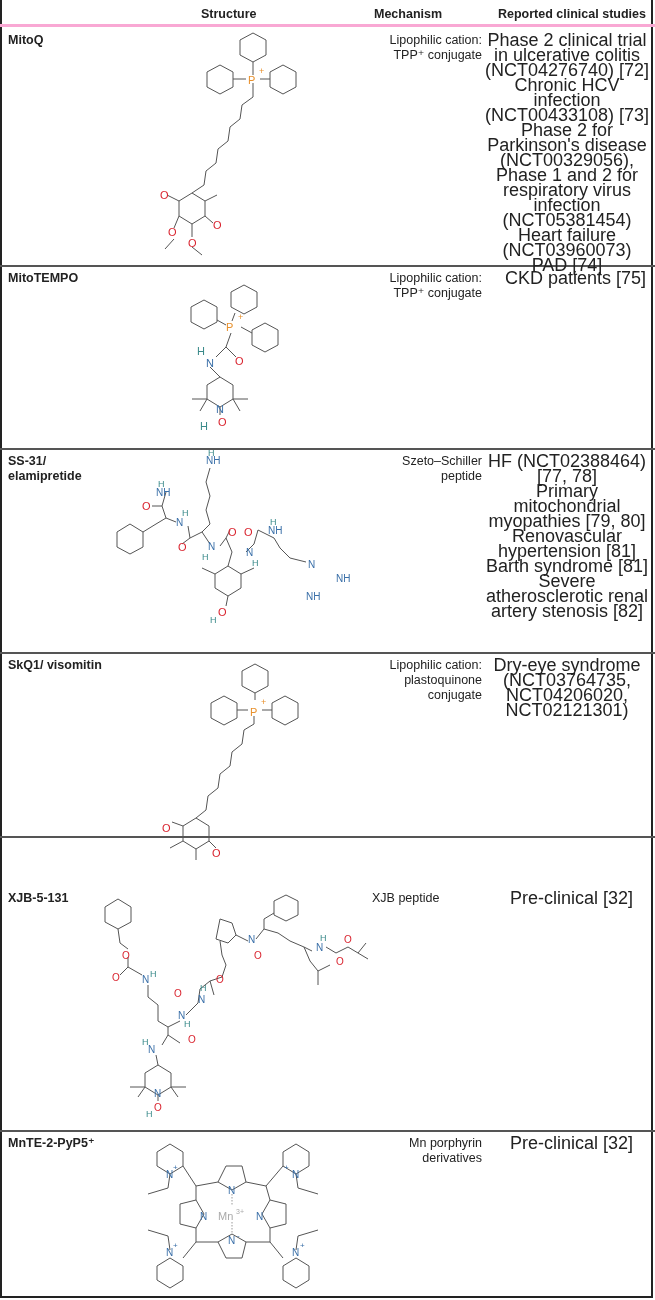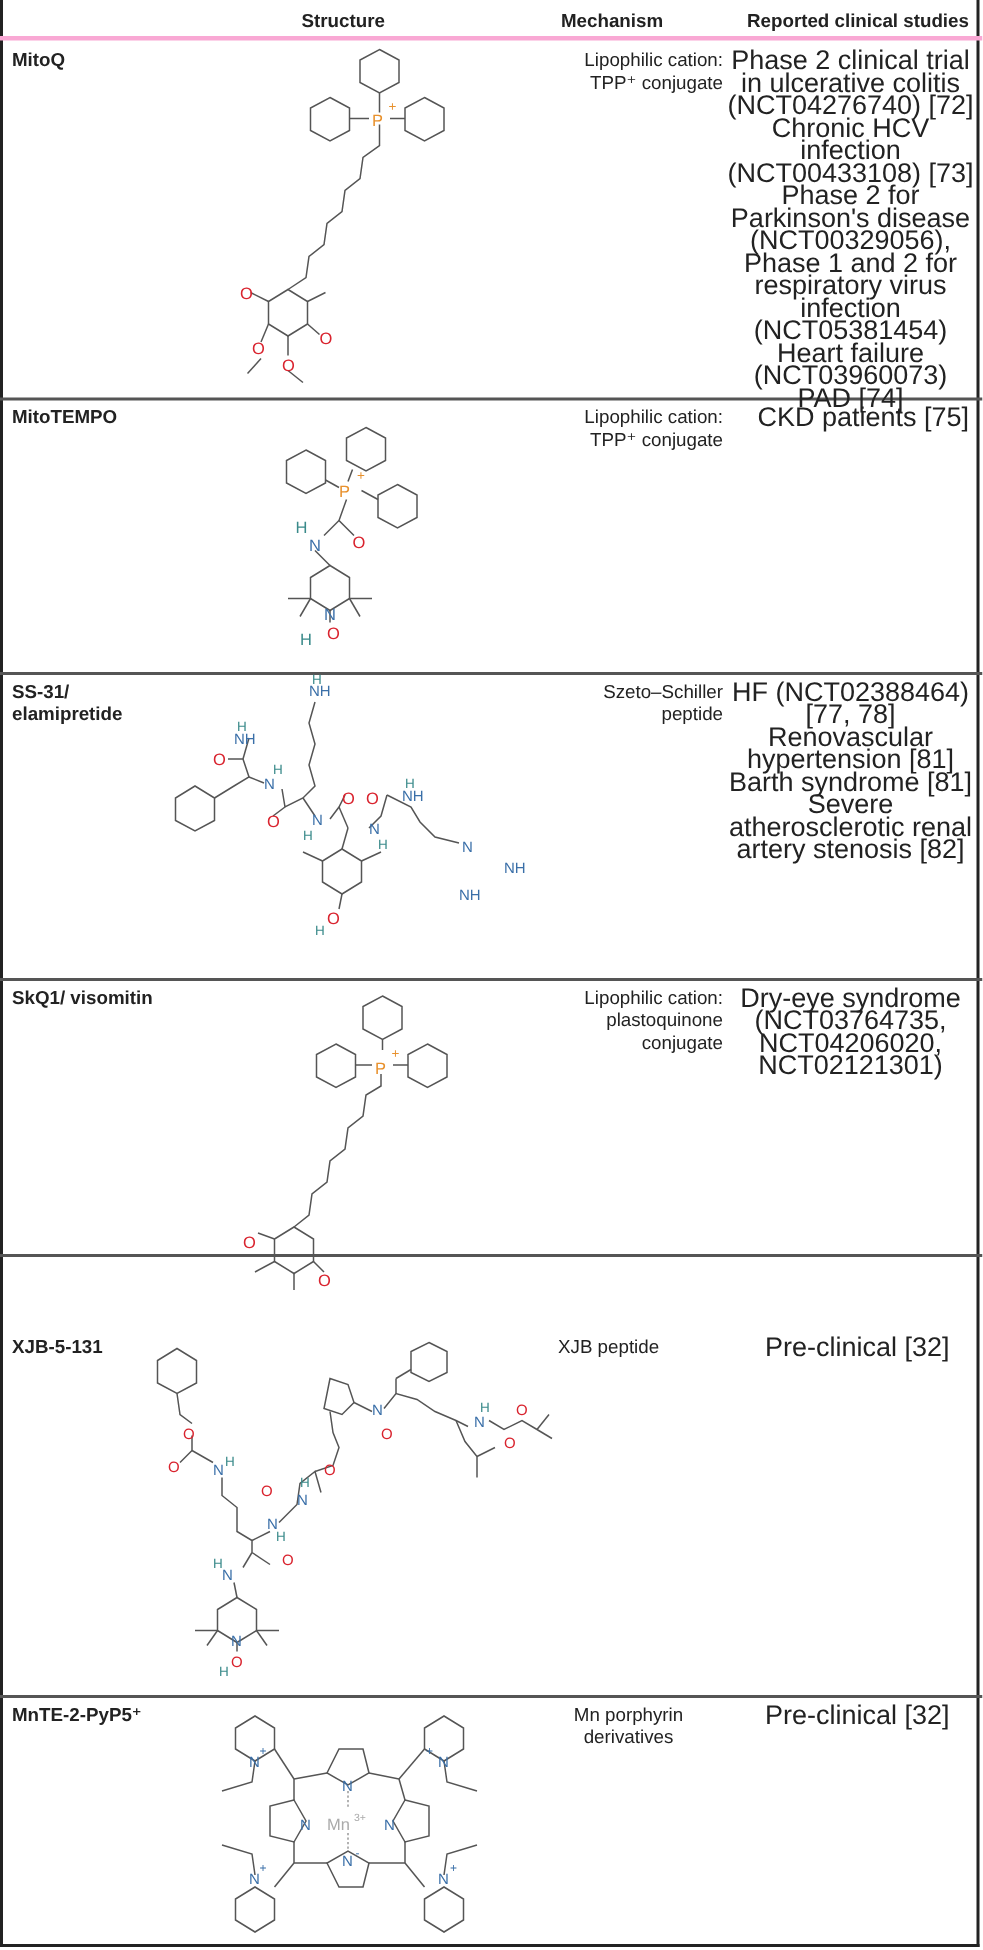--- a/index.html
+++ b/index.html
@@ -157,20 +157,21 @@
     <text x="196" y="152" font-size="10" fill="#3a6fa8">NH</text>
     <text x="108" y="168" font-size="11" fill="#d9232e">O</text>
     <text x="100" y="175" font-size="9" fill="#3a8a8a">H</text>
   </svg>
   <div class="mech">
     <div>Szeto–Schiller</div>
     <div>peptide</div>
   </div>
   <div class="studies">
     <div>HF (NCT02388464) [77, 78]</div>
+    <div>Primary mitochondrial myopathies [79, 80]</div>
     <div>Renovascular hypertension [81]</div>
     <div>Barth syndrome [81]</div>
     <div>Severe atherosclerotic renal artery stenosis [82]</div>
   </div>
 </div>
 
 <div class="row" style="top:652px;height:186px;">
   <div class="name">SkQ1/ visomitin</div>
   <svg class="struct" style="left:150px;top:0px" width="160" height="230">
     <g fill="none" stroke="#555" stroke-width="1">
@@ -313,20 +314,20 @@
     <text x="106" y="84" font-size="7" fill="#aaaaaa">3+</text>
     <text x="36" y="48" font-size="10" fill="#3a6fa8">N</text>
     <text x="43" y="40" font-size="8" fill="#3a6fa8">+</text>
     <text x="162" y="48" font-size="10" fill="#3a6fa8">N</text>
     <text x="154" y="40" font-size="8" fill="#3a6fa8">+</text>
     <text x="36" y="126" font-size="10" fill="#3a6fa8">N</text>
     <text x="43" y="118" font-size="8" fill="#3a6fa8">+</text>
     <text x="162" y="126" font-size="10" fill="#3a6fa8">N</text>
     <text x="170" y="118" font-size="8" fill="#3a6fa8">+</text>
   </svg>
-  <div class="mech" style="text-align:center">
+  <div class="mech" style="">
     <div>Mn porphyrin</div>
     <div>derivatives</div>
   </div>
   <div class="studies" style="text-align:left;left:510px">
     <div>Pre-clinical [32]</div>
   </div>
 </div>
 
 </body></html>

